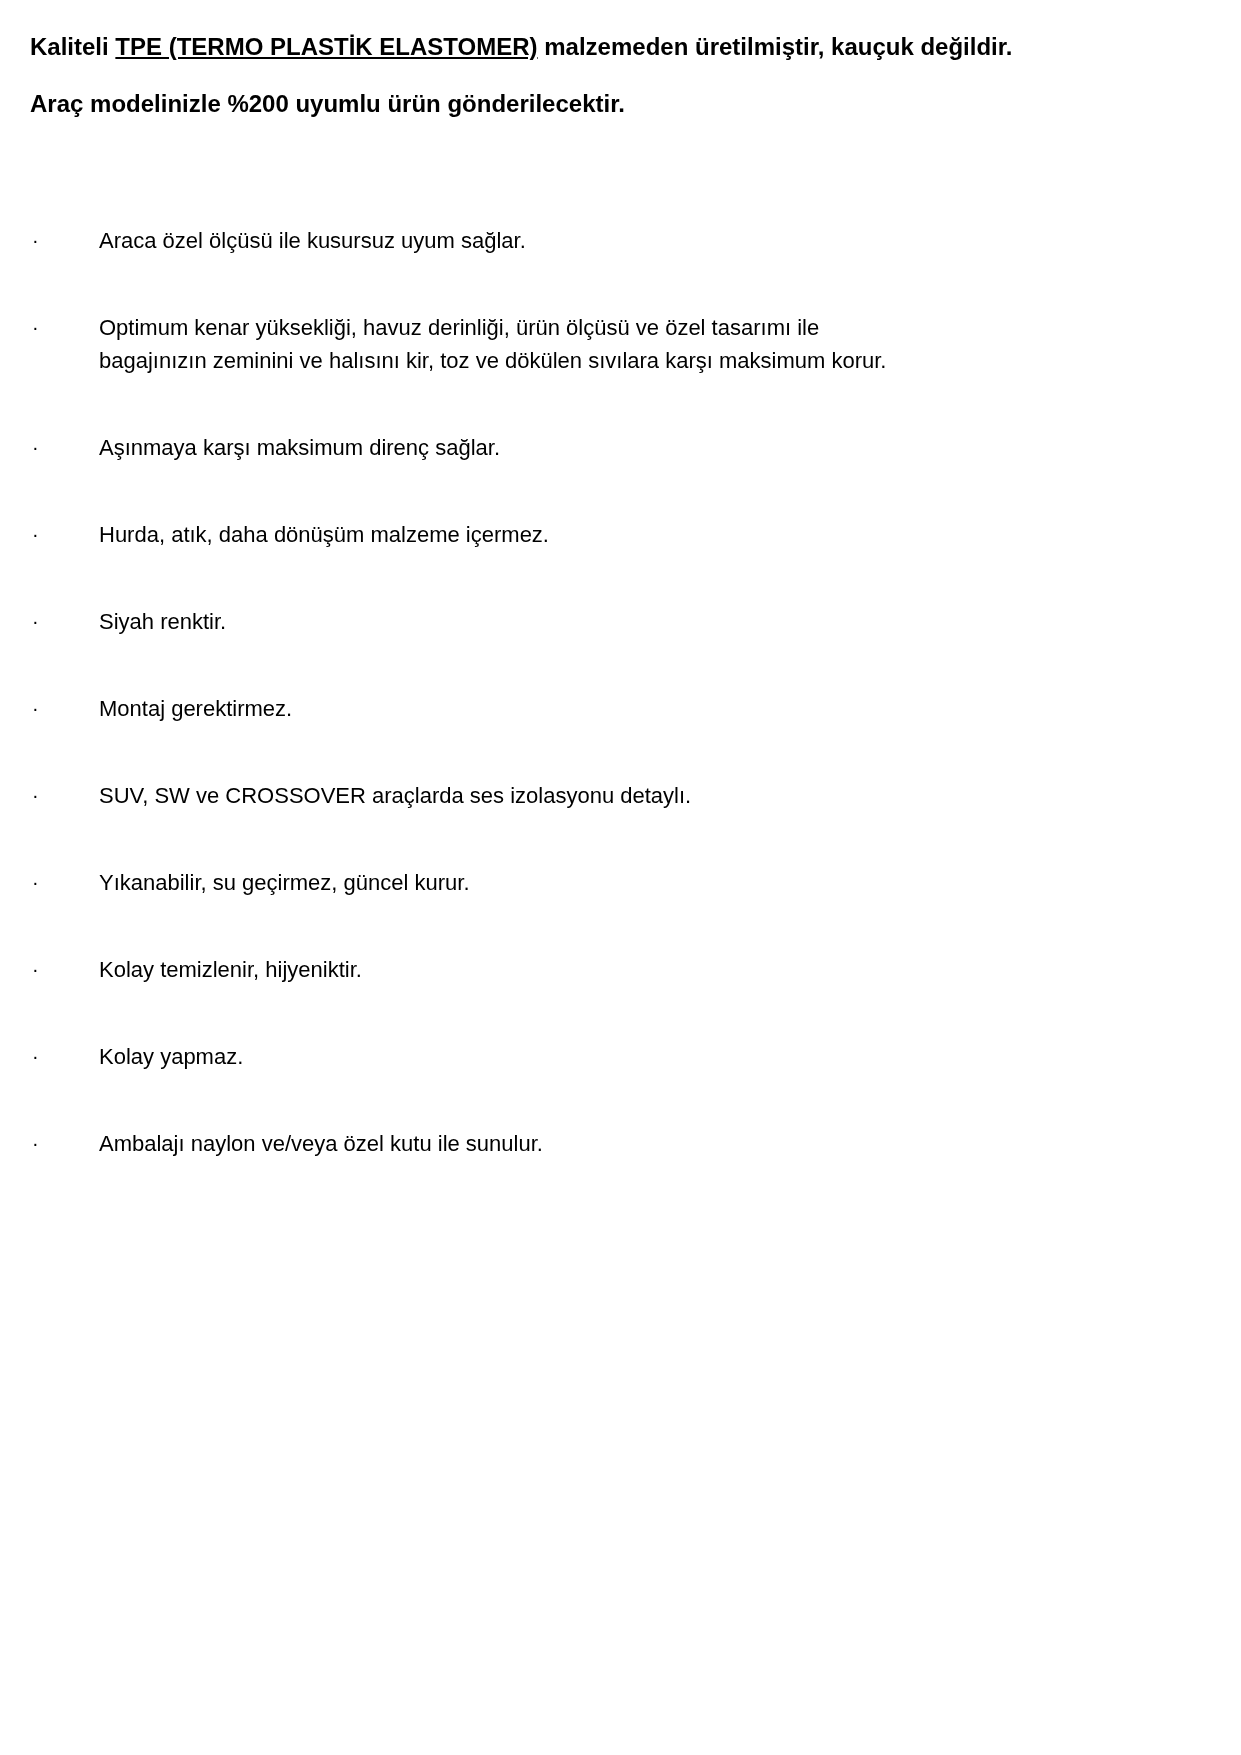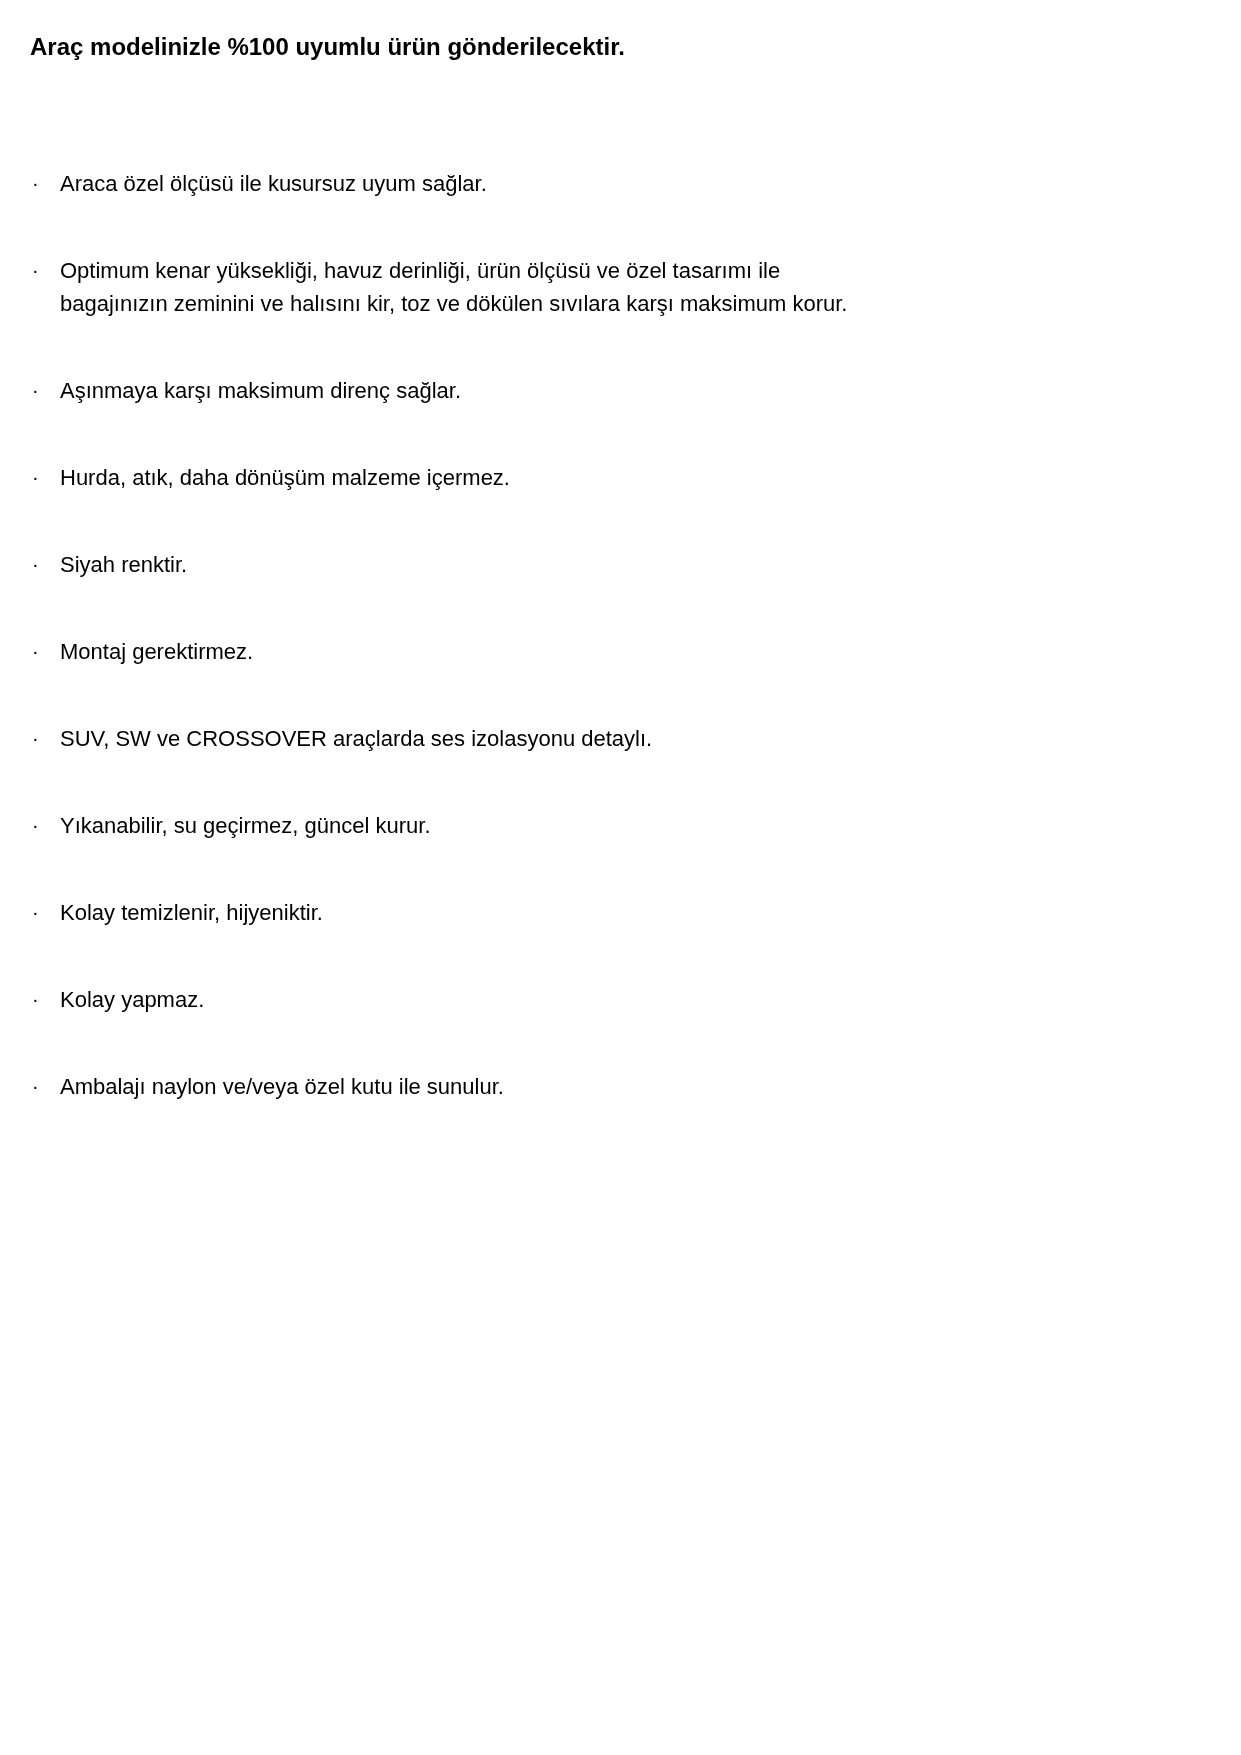--- a/index.html
+++ b/index.html
@@ -50,29 +50,31 @@
   .bullet-marker {
     flex: 0 0 28px;
     margin-left: 2px;
     font-size: 20px;
     line-height: 33px;
     text-align: left;
   }
   .feature-text {
     flex: 1 1 auto;
     white-space: pre-line;
+    margin-left: 39px;
   }
 </style>
 </head>
 <body>
 
 <div class="page">
 
+  <p class="intro-para"><span>Kaliteli </span><span class="underlined">TPE (TERMO PLASTİK ELASTOMER)</span><span> malzemeden üretilmiştir, kauçuk değildir.</span></p>
 
-  <p class="intro-para">Araç modelinizle %100 uyumlu ürün gönderilecektir.</p>
+  <p class="intro-para">Araç modelinizle %200 uyumlu ürün gönderilecektir.</p>
 
 
   <div class="gap-after-intro"></div>
 
   <ul class="feature-list">
     <li>
         <span class="bullet-marker">·</span>
         <span class="feature-text">Araca özel ölçüsü ile kusursuz uyum sağlar.</span>
       </li>
     <li>

